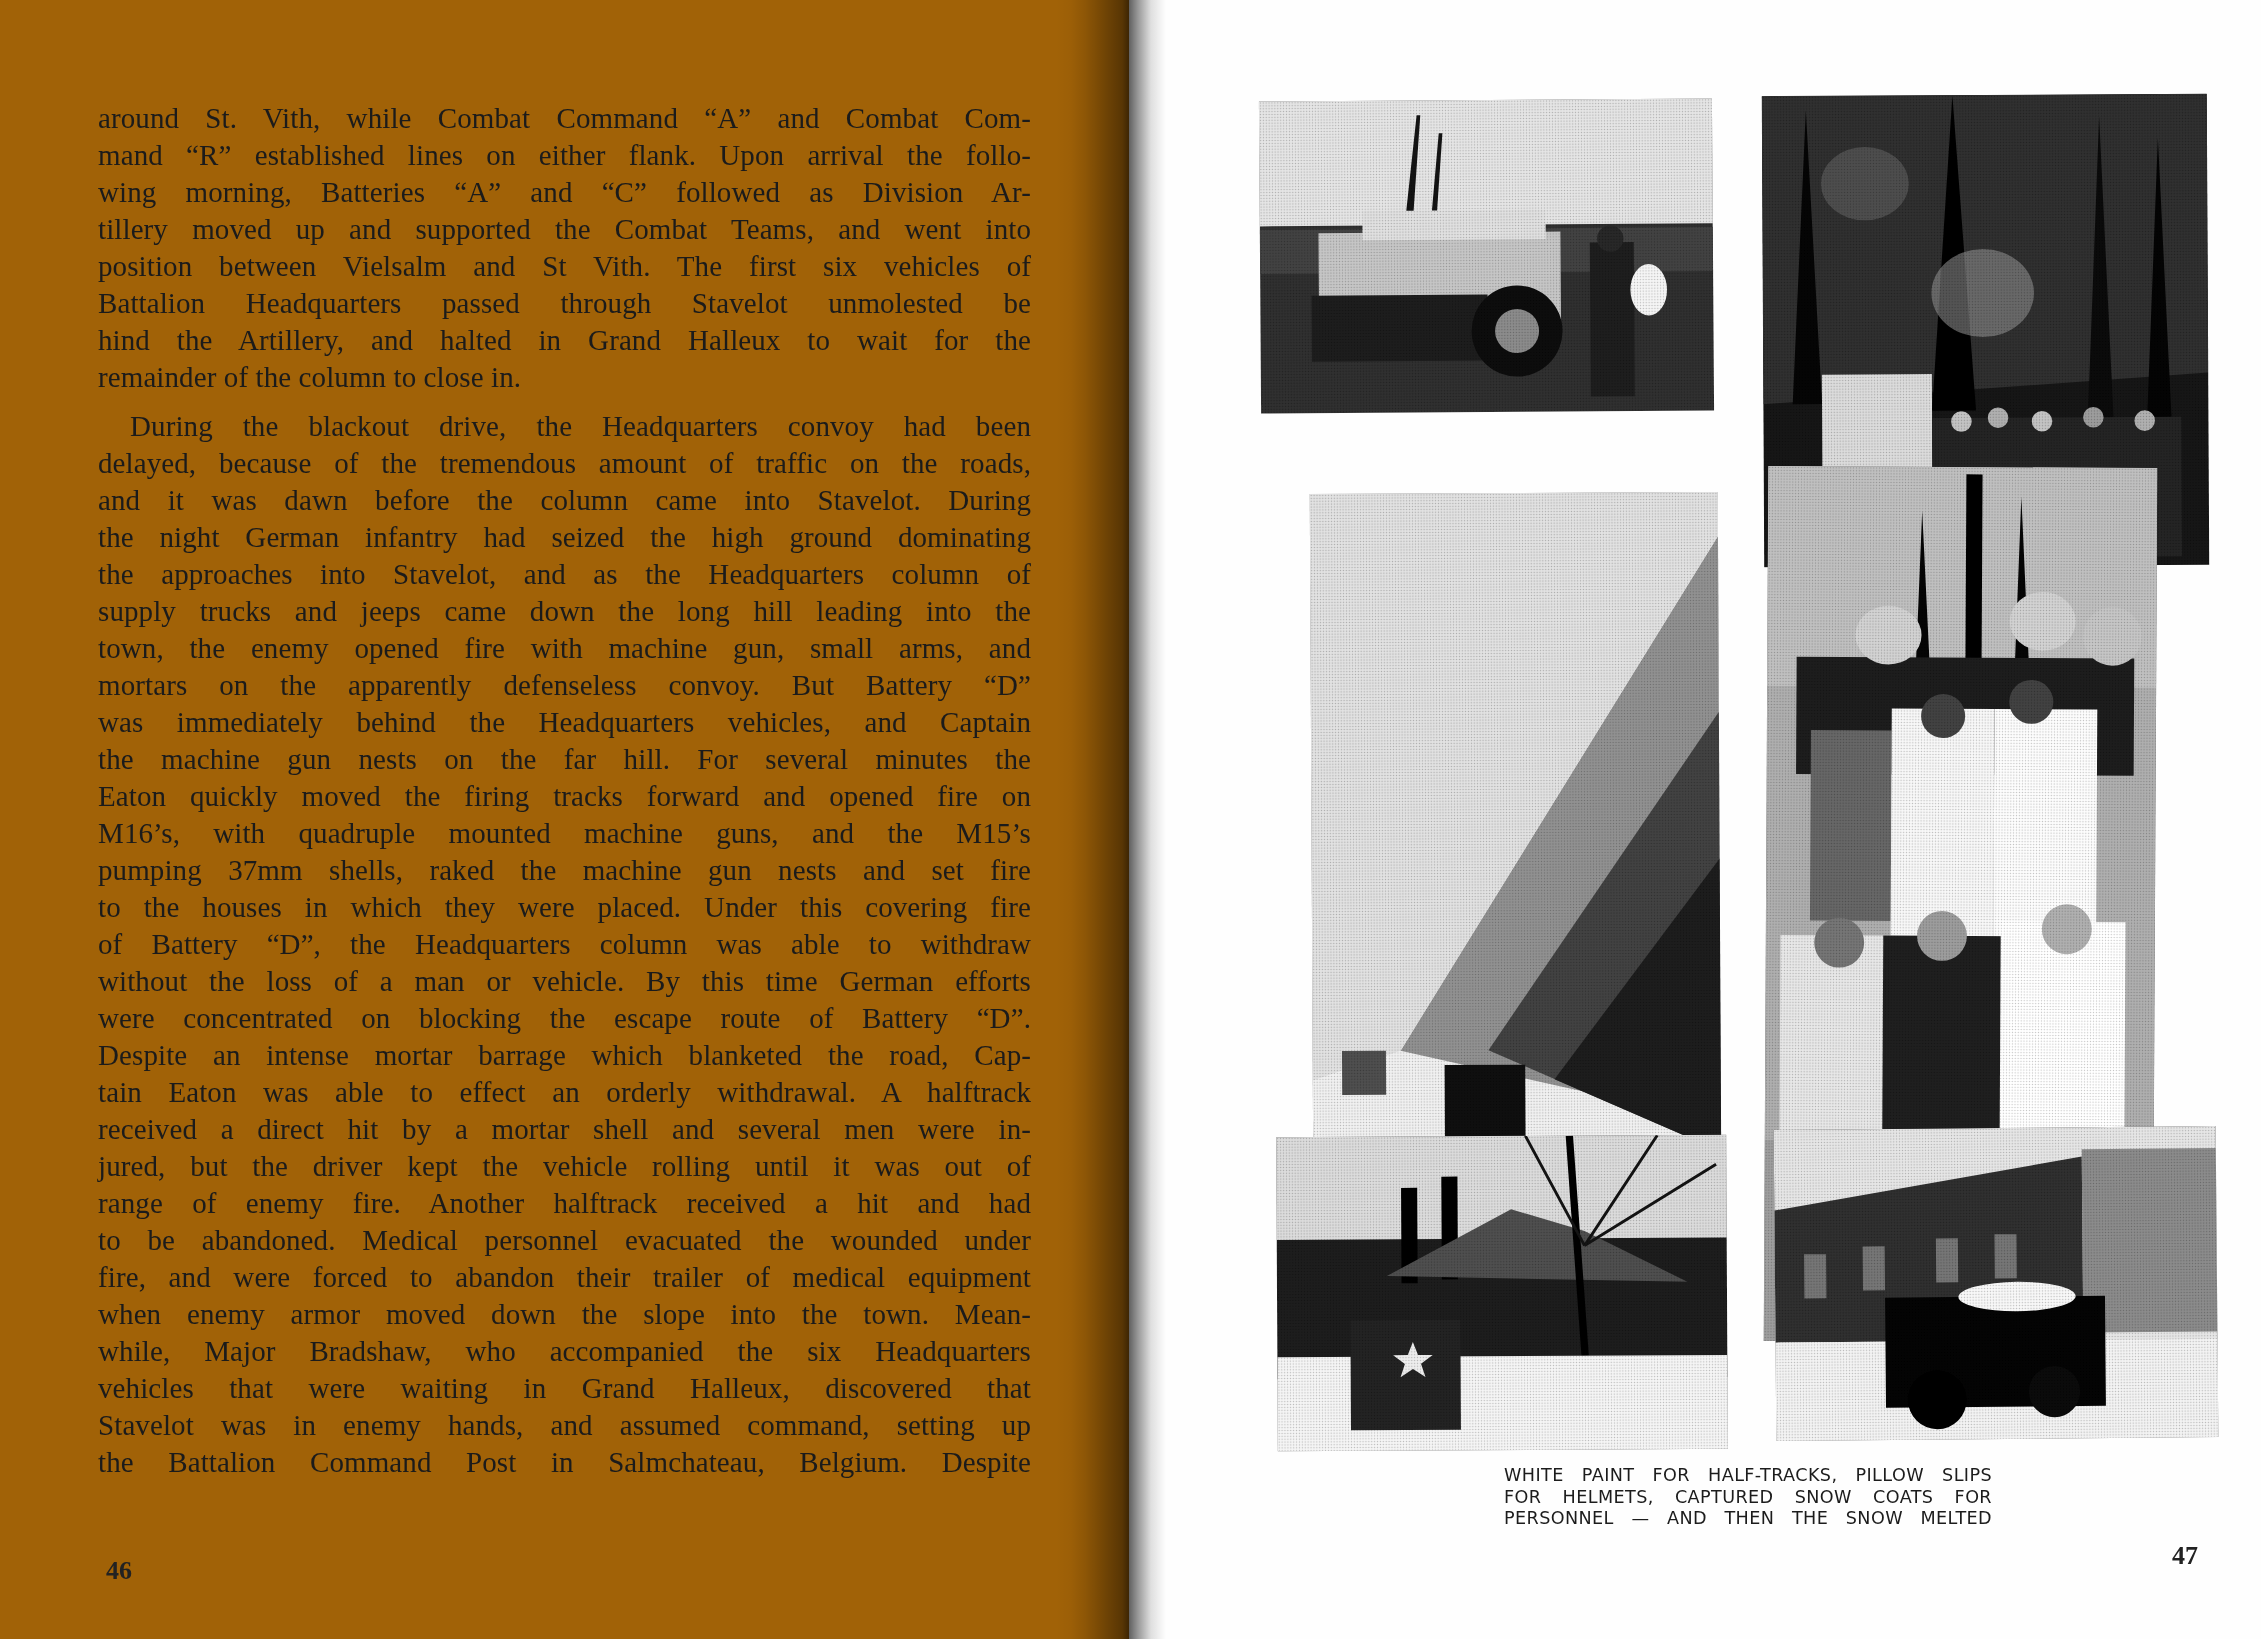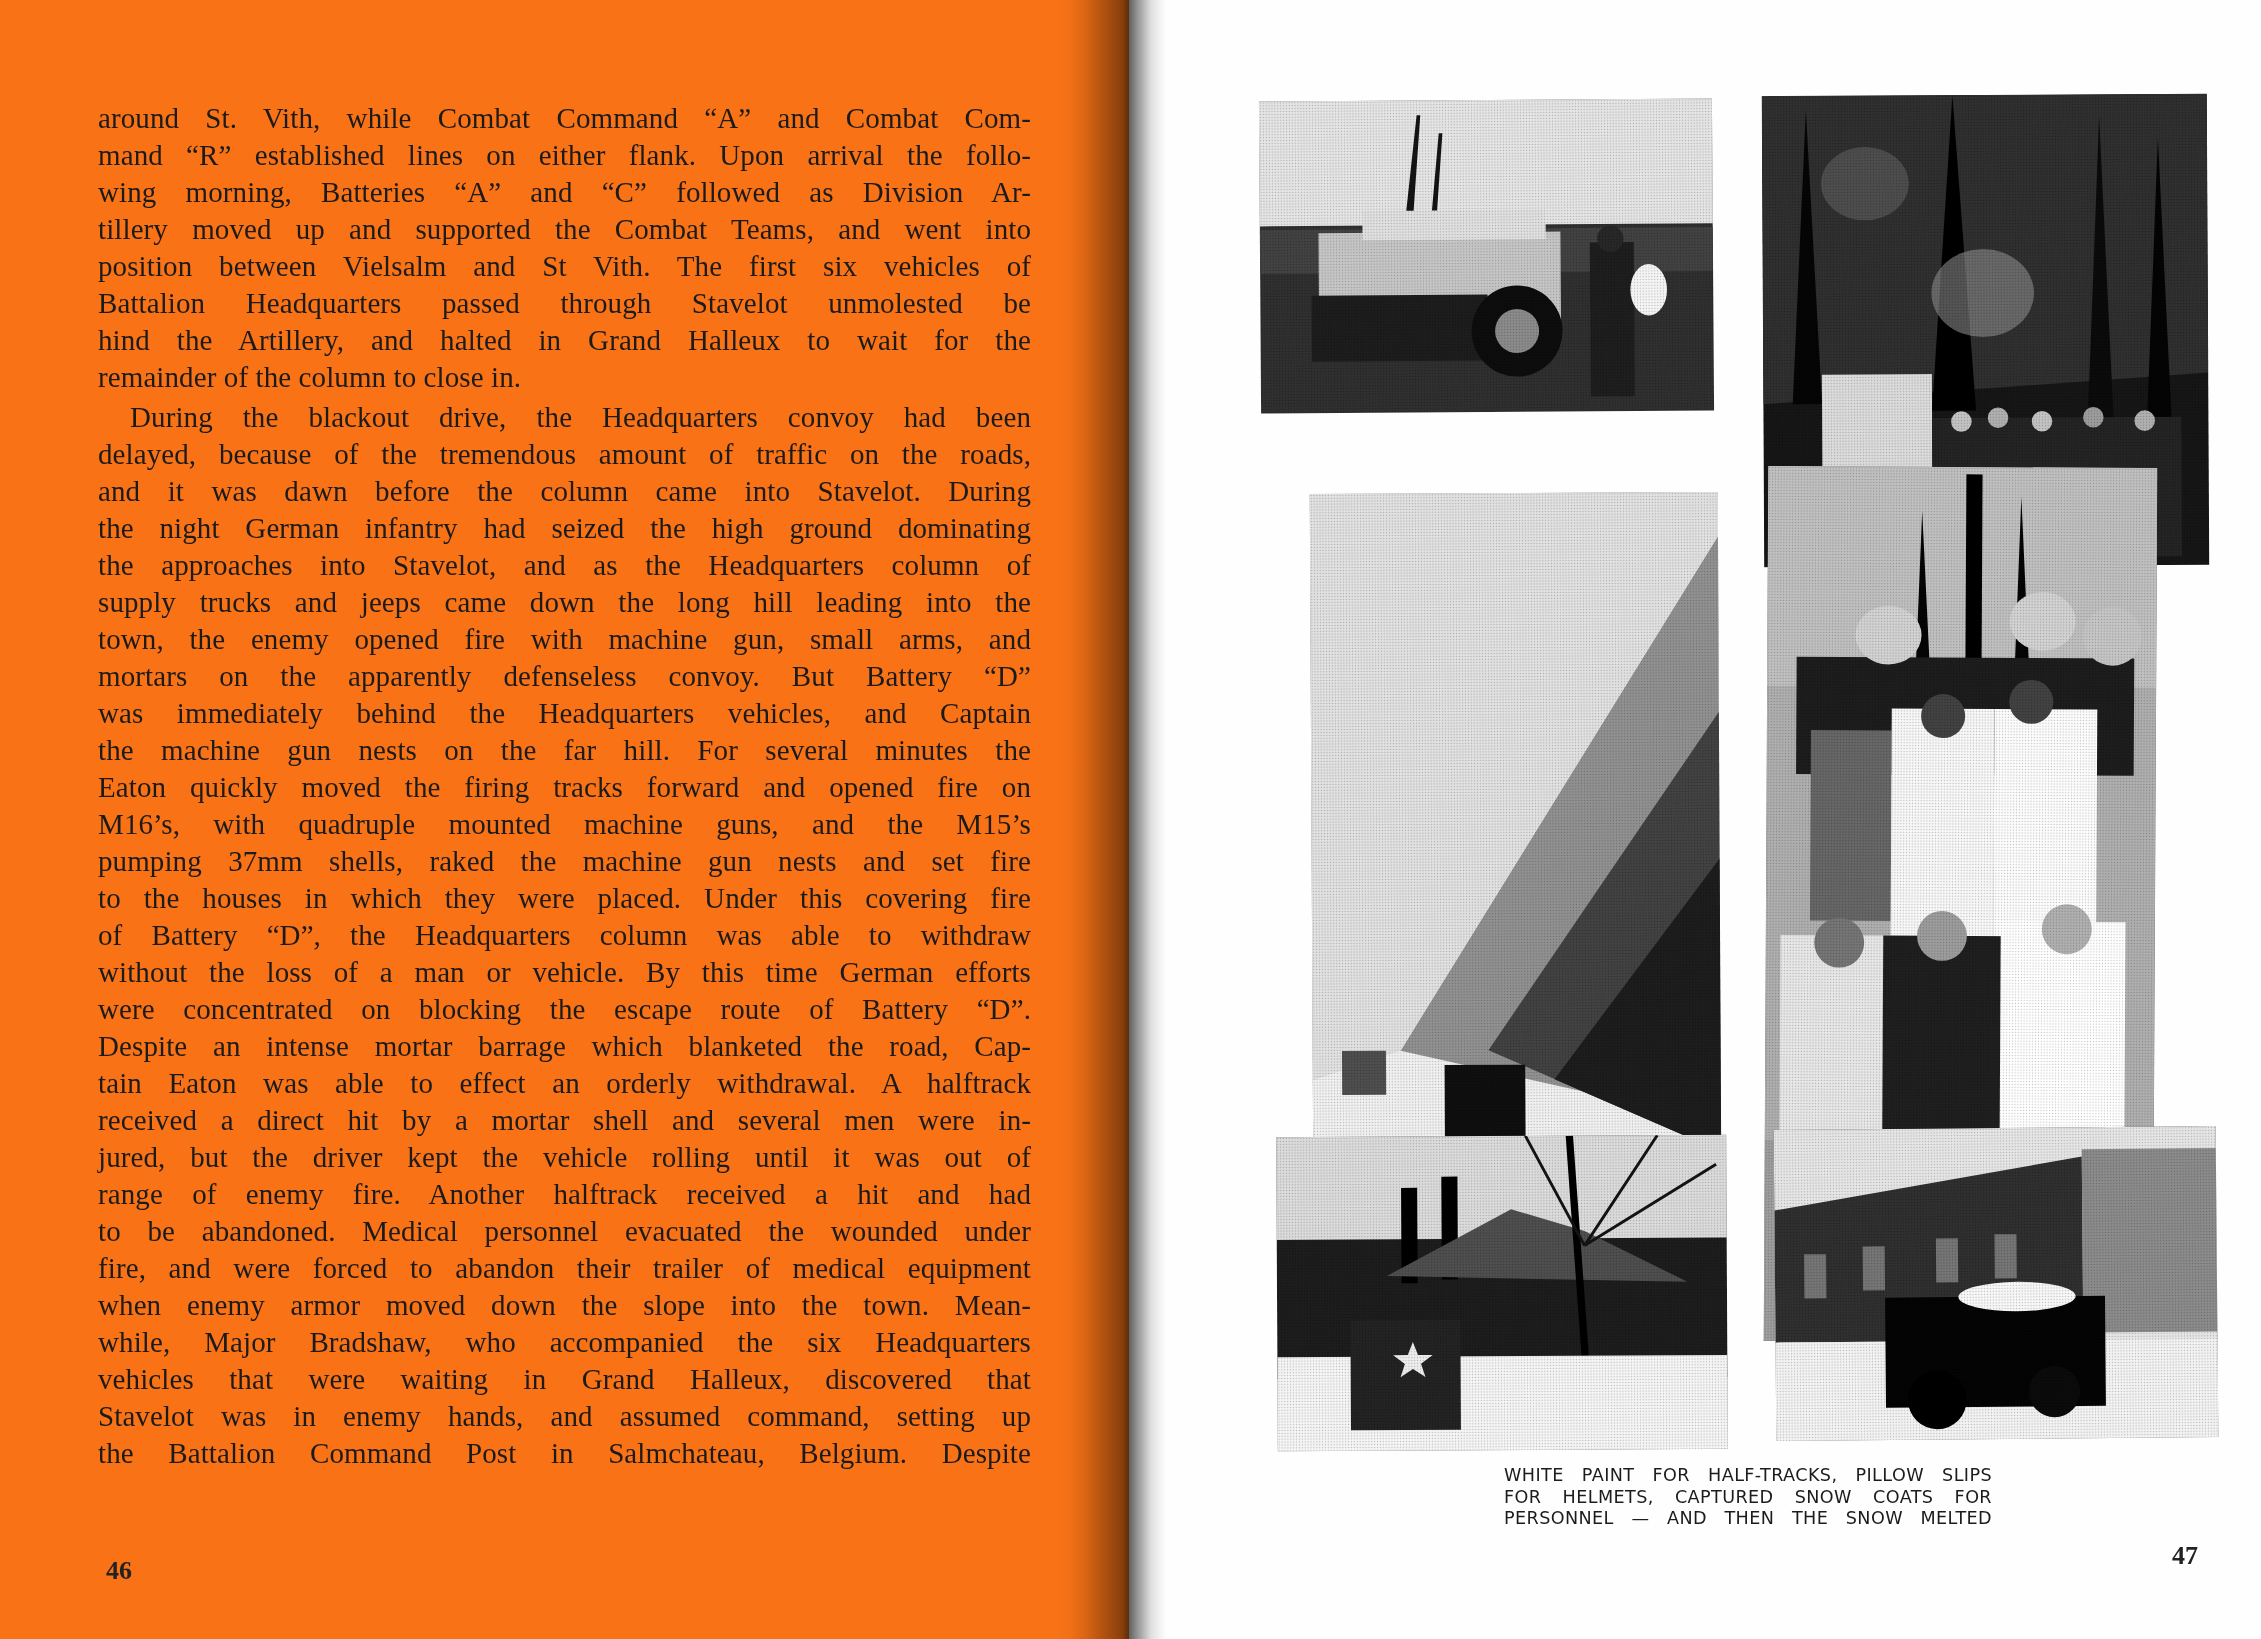--- a/index.html
+++ b/index.html
@@ -3,21 +3,21 @@
 <meta charset="utf-8">
 <style>
   html, body { margin: 0; padding: 0; }
   body {
     width: 2261px; height: 1639px; position: relative; overflow: hidden;
     background: #fdfdfc;
     font-family: "DejaVu Serif", "Liberation Serif", serif;
     color: #1a1a1a;
   }
   .page { position: absolute; top: 0; height: 1639px; }
-  .page-left { left: 0; width: 1129px; background: #f97316; }
+  .page-left { left: 0; width: 1129px; background: #a16207; }
   .page-right { left: 1129px; width: 1132px; background: #fefefe; }
   .gutter {
     position: absolute; top: 0; left: 1056px; width: 125px; height: 1639px;
     background: linear-gradient(to right,
       rgba(0,0,0,0) 0px, rgba(0,0,0,0.03) 14.7px, rgba(0,0,0,0.12) 29px,
       rgba(0,0,0,0.32) 51px, rgba(0,0,0,0.45) 66px, rgba(0,0,0,0.62) 73px,
       rgba(0,0,0,0.40) 82px, rgba(0,0,0,0.12) 95px, rgba(0,0,0,0) 110px);
     pointer-events: none;
   }
   .body-text {
@@ -61,21 +61,21 @@
     <p>
       <span class="ln">around St. Vith, while Combat Command “A” and Combat Com-</span>
       <span class="ln">mand “R” established lines on either flank. Upon arrival the follo-</span>
       <span class="ln">wing morning, Batteries “A” and “C” followed as Division Ar-</span>
       <span class="ln">tillery moved up and supported the Combat Teams, and went into</span>
       <span class="ln">position between Vielsalm and St Vith.  The first six vehicles of</span>
       <span class="ln">Battalion Headquarters passed through Stavelot unmolested be</span>
       <span class="ln">hind the Artillery, and halted in Grand Halleux to wait for the</span>
       <span class="ln last">remainder of the column to close in.</span>
     </p>
-    <p style="margin-top:3px">
+    <p style="margin-top:12px">
       <span class="ln" style="padding-left:32px">During the blackout drive, the Headquarters convoy had been</span>
       <span class="ln">delayed, because of the tremendous amount of traffic on the roads,</span>
       <span class="ln">and it was dawn before the column came into Stavelot.  During</span>
       <span class="ln">the night German infantry had seized the high ground dominating</span>
       <span class="ln">the approaches into Stavelot, and as the Headquarters column of</span>
       <span class="ln">supply trucks and jeeps came down the long hill leading into the</span>
       <span class="ln">town, the enemy opened fire with machine gun, small arms, and</span>
       <span class="ln">mortars on the apparently defenseless convoy.  But Battery “D”</span>
       <span class="ln">was immediately behind the Headquarters vehicles, and Captain</span>
       <span class="ln">the machine gun nests on the far hill.  For several minutes the</span>

